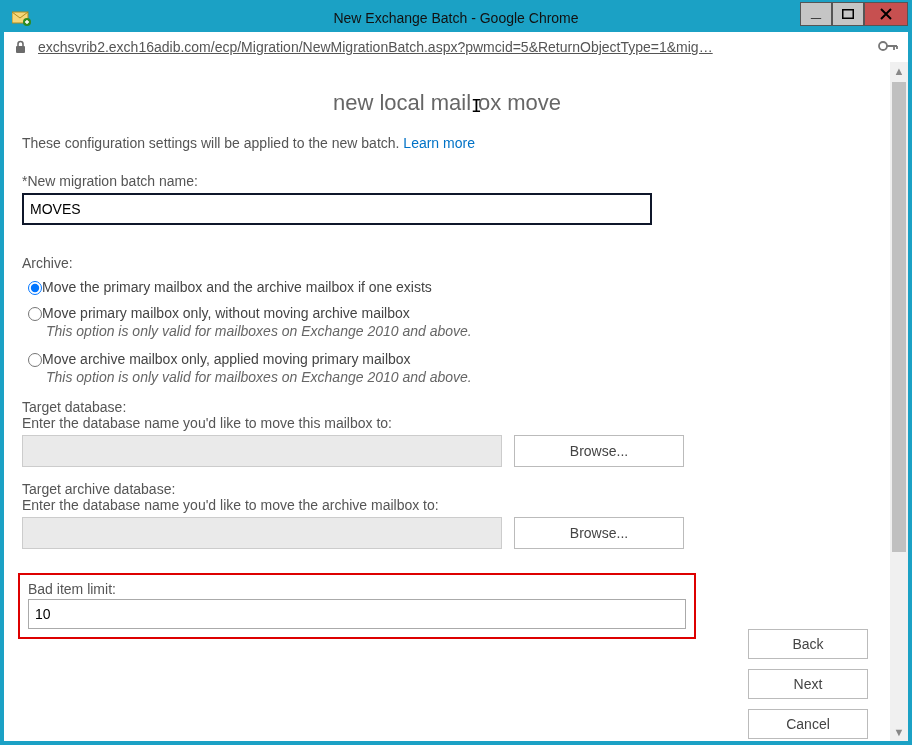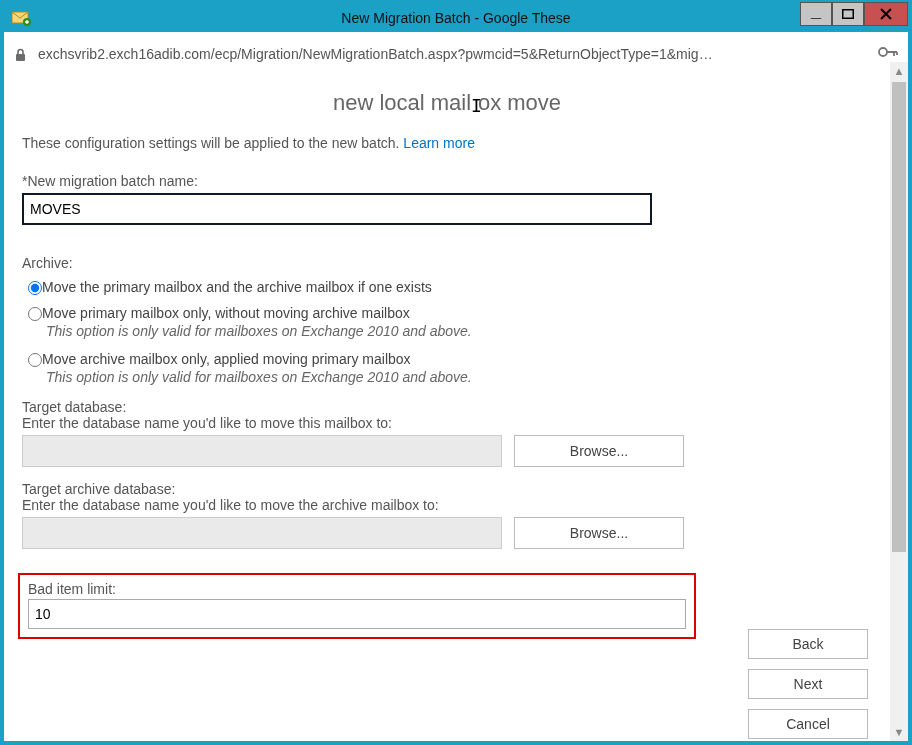--- a/index.html
+++ b/index.html
@@ -70,25 +70,26 @@
     }
     .win-btn.close {
       background: #c75050;
       color: #000;
       width: 44px;
     }
     .addrbar {
       height: 30px;
       background: #fff;
       display: flex;
-      align-items: flex-end;
+      align-items: center;
       padding: 0 10px;
       color: #555;
       font-size: 14px;
       gap: 10px;
+      text-decoration: underline;
     }
     .addrbar .url {
       flex: 1;
       white-space: nowrap;
       overflow: hidden;
       text-overflow: ellipsis;
     }
     .lock-ico {
       width: 14px;
       height: 14px;
@@ -279,21 +280,21 @@
 <div class="window">
   <div class="titlebar">
     <span class="titlebar-icon">
       <svg width="20" height="16" viewBox="0 0 20 16">
         <rect x="0" y="2" width="16" height="11" fill="#f5d77a" stroke="#b08b1e"></rect>
         <path d="M0 2 L8 8 L16 2" fill="none" stroke="#b08b1e"></path>
         <circle cx="15" cy="12" r="4" fill="#2e8b1f"></circle>
         <path d="M13 12 L17 12 M15 10 L15 14" stroke="#fff" stroke-width="1.4"></path>
       </svg>
     </span>
-    <span class="titlebar-title">New Migration Batch - Google These</span>
+    <span class="titlebar-title">New Exchange Batch - Google Chrome</span>
     <div class="window-controls">
       <div class="win-btn">
           <span style="font-size:18px;line-height:0;position:relative;top:-3px;">_</span>
         </div>
       <div class="win-btn">
         <svg width="12" height="10">
             <rect x="0.5" y="0.5" width="11" height="9" fill="none" stroke="#000" stroke-width="2"></rect>
           </svg>
       </div>
       <div class="win-btn close">

